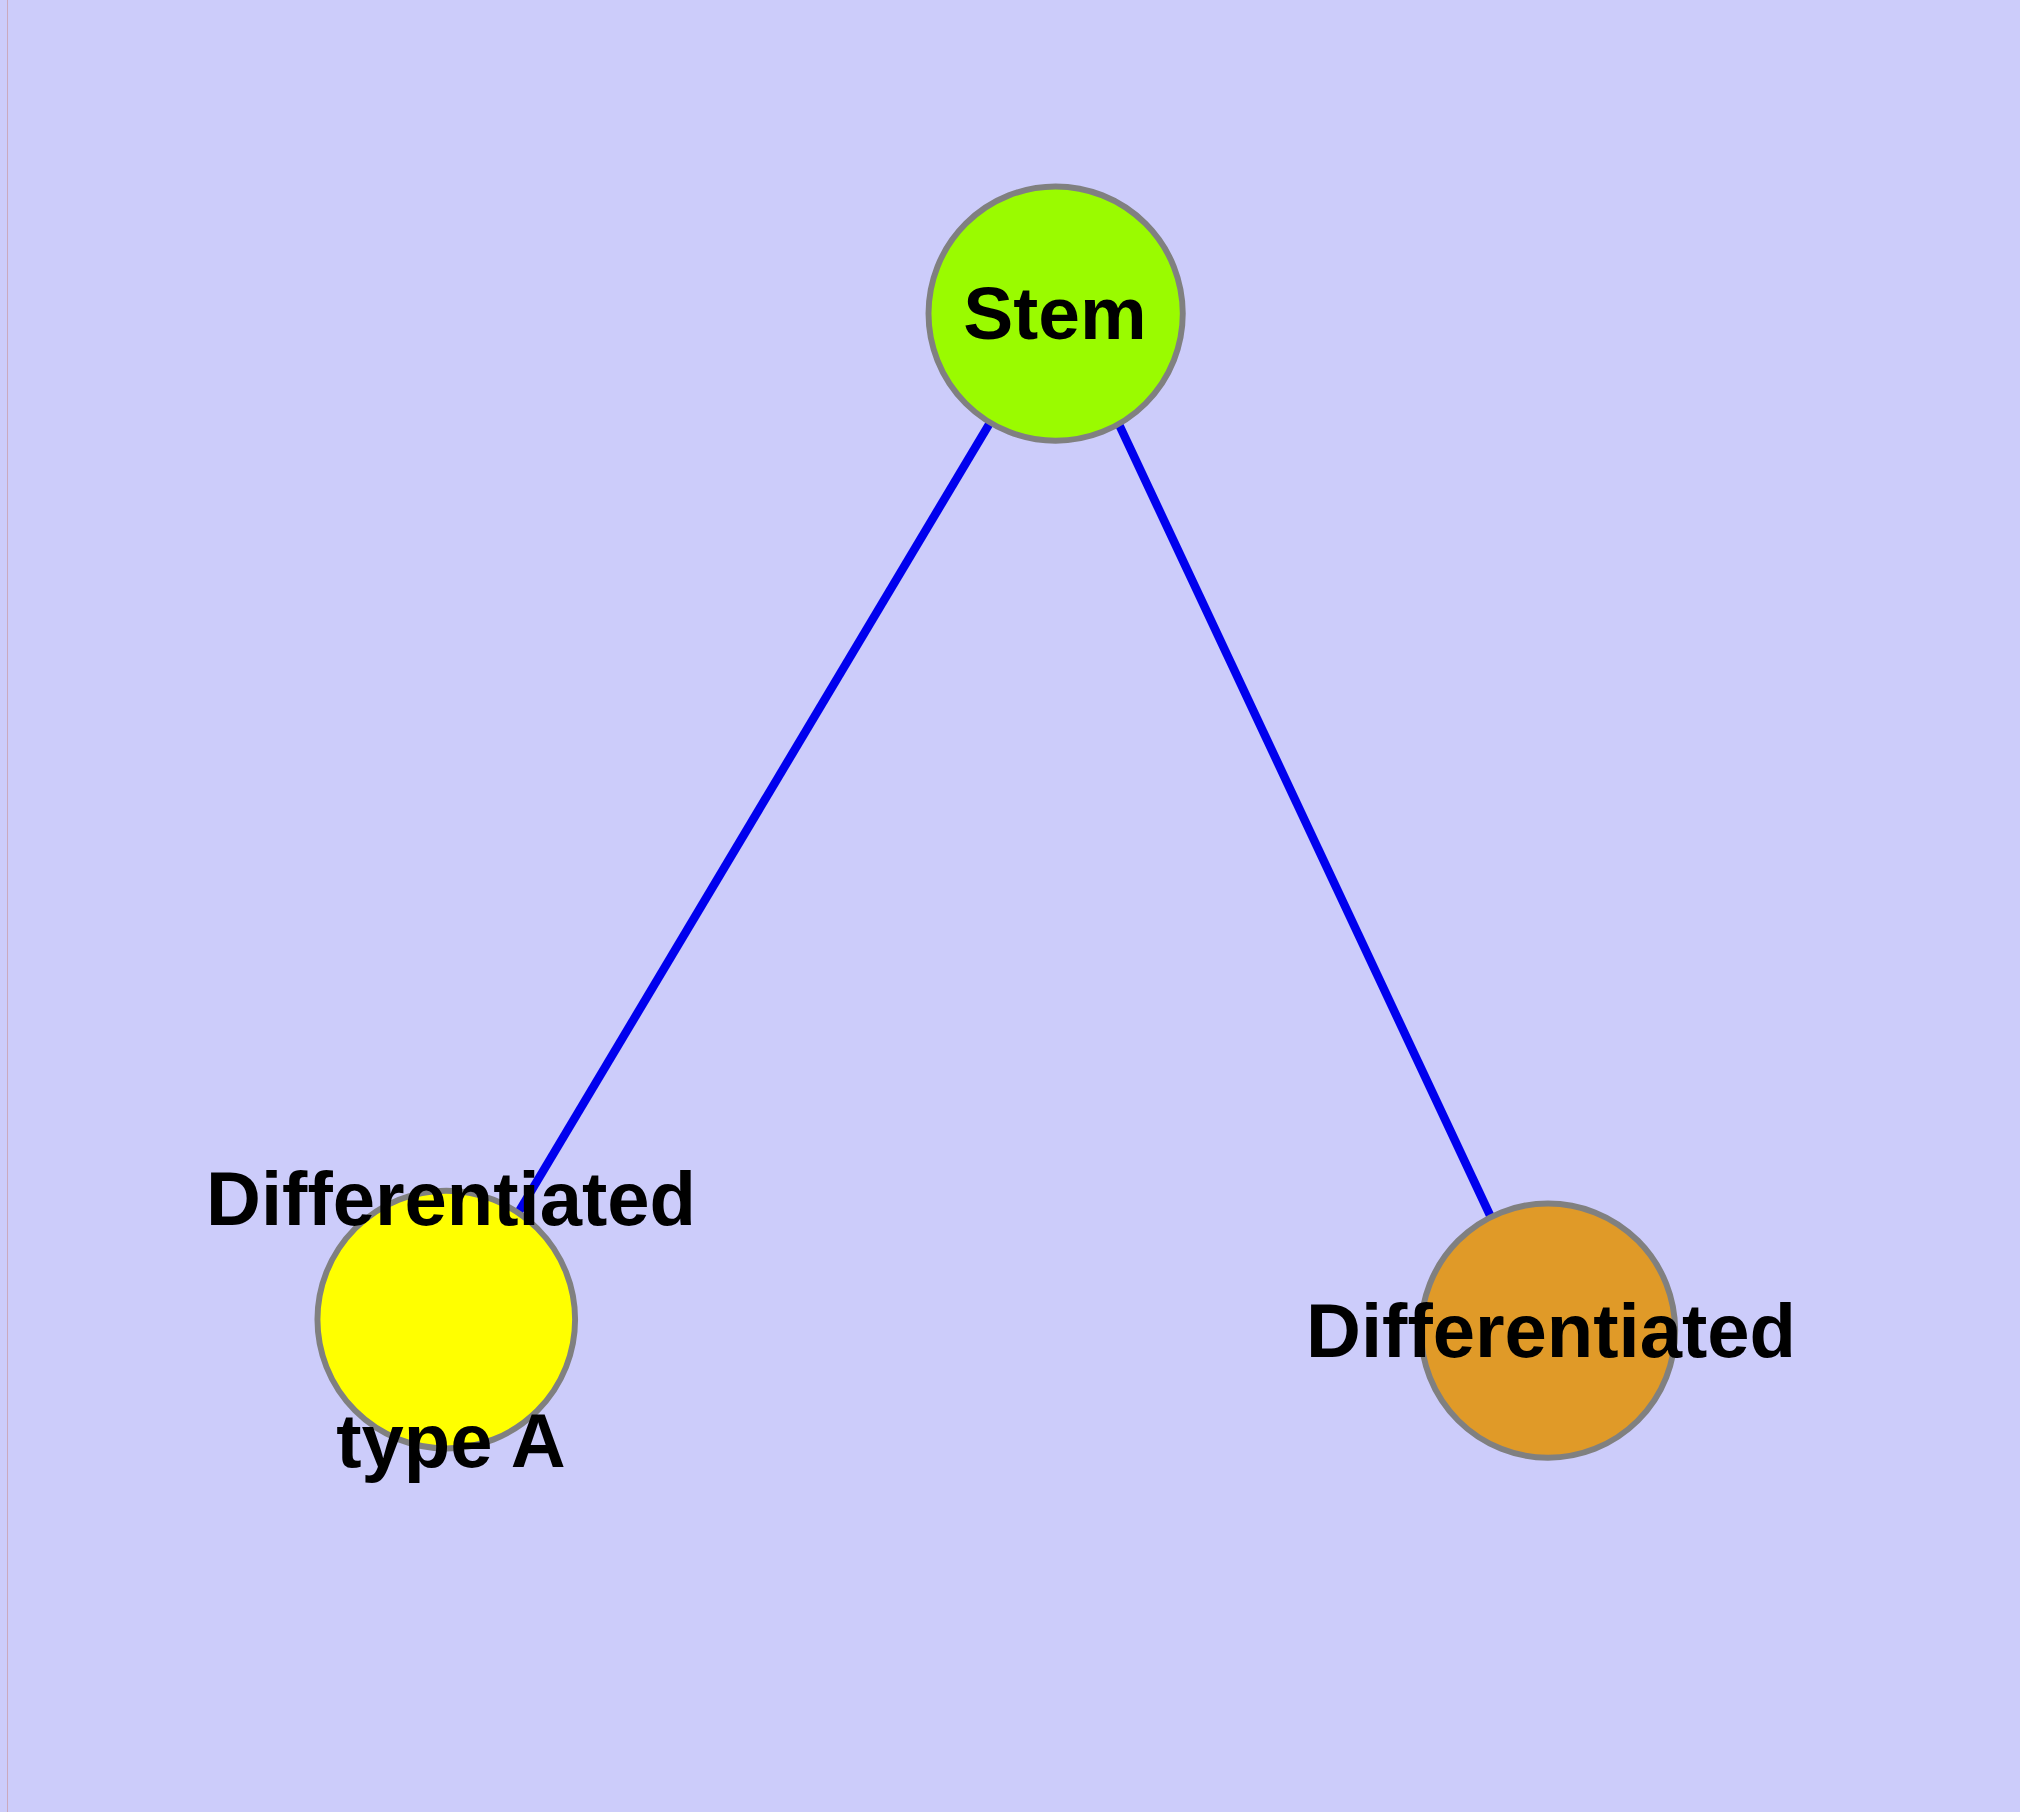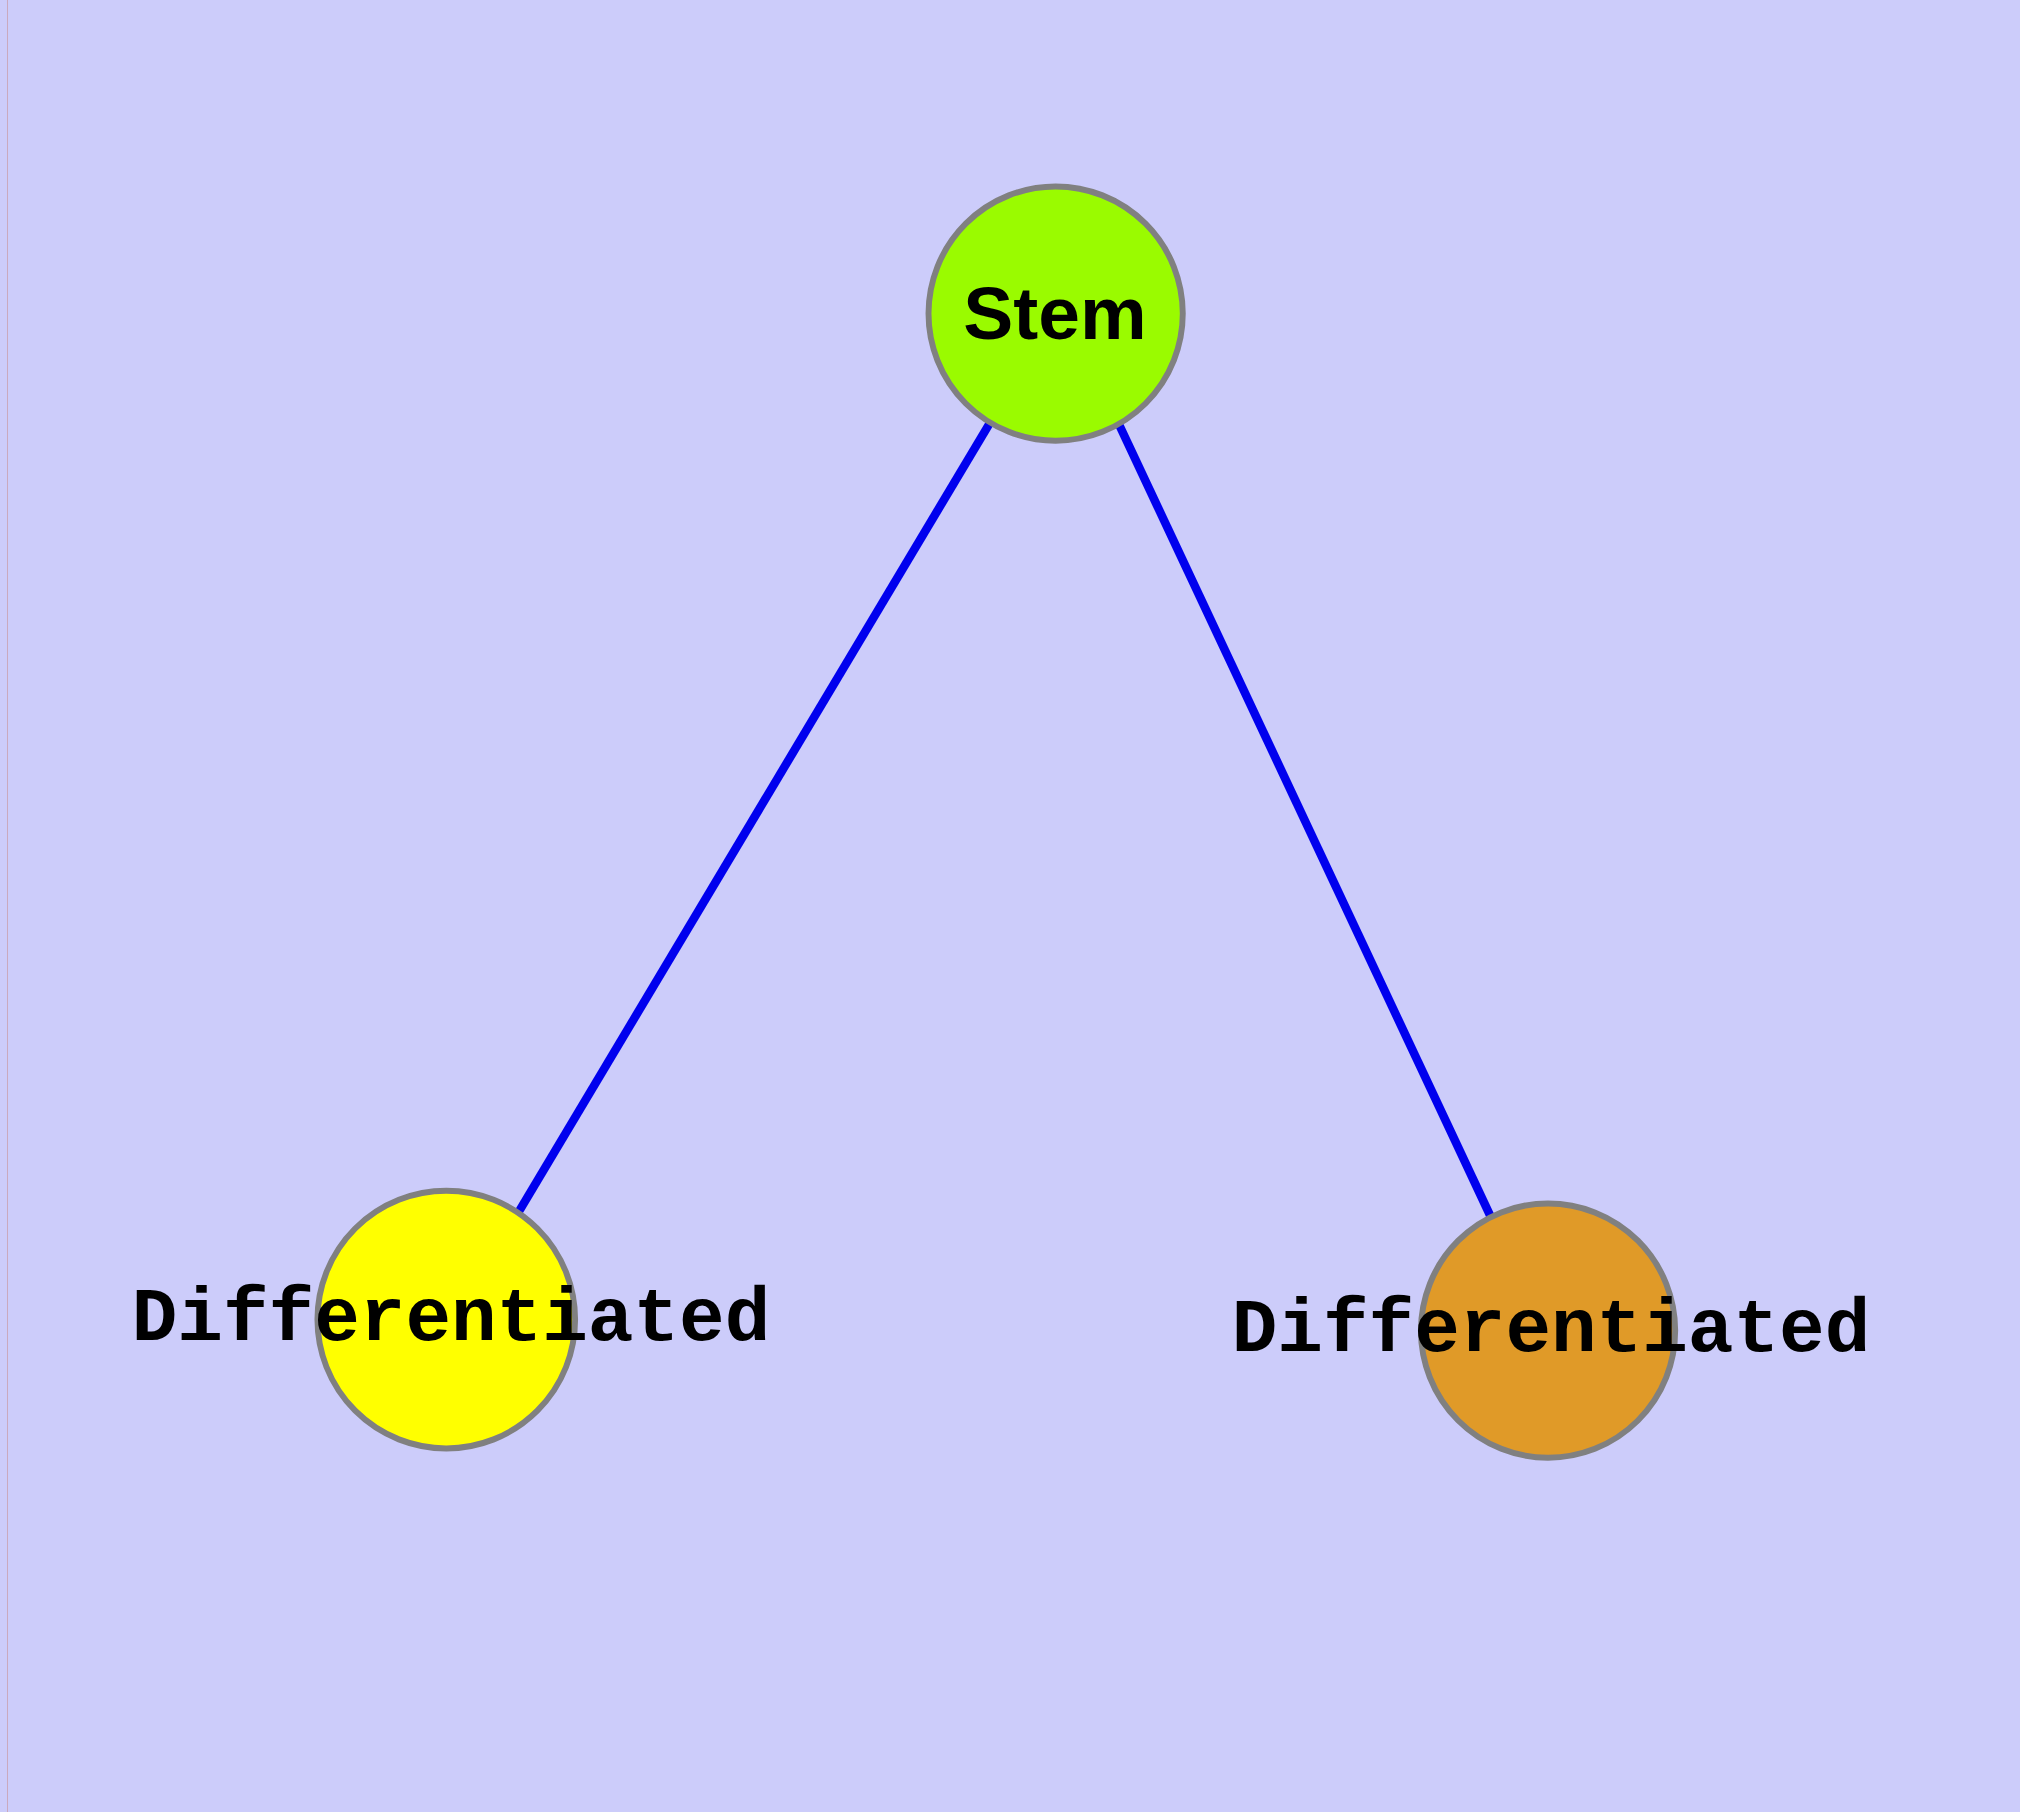--- a/index.html
+++ b/index.html
@@ -36,21 +36,20 @@
   }
   .node-label.stem {
     font-size: 75px;
     left: 1048px;
     top: 314px;
     transform: translate(-50%, -50%);
   }
   .node-label.child {
     font-size: 76px;
     transform: translate(-50%, -50%);
-    font-family: Liberation Mono, monospace;
   }
   .node-label.child.a {
     left: 444px;
     top: 1320px;
   }
   .node-label.child.b {
     left: 1544px;
     top: 1331px;
   }
 </style>
@@ -73,20 +72,21 @@
       <circle cx="1818" cy="1570" r="150" fill="#e09a28" stroke="#808080" stroke-width="7"></circle>
     </g>
   </svg>
 
   <div class="node-label stem" style="color: rgb(0, 0, 0);">
     <div>Stem</div>
   </div>
 
   <div class="node-label child a" style="color: rgb(0, 0, 0);">
     <div>Differentiated</div>
+    <div>type A</div>
   </div>
 
   <div class="node-label child b" style="color: rgb(0, 0, 0);">
     <div>Differentiated</div>
   </div>
 
 </div>
 
 
 </body></html>

